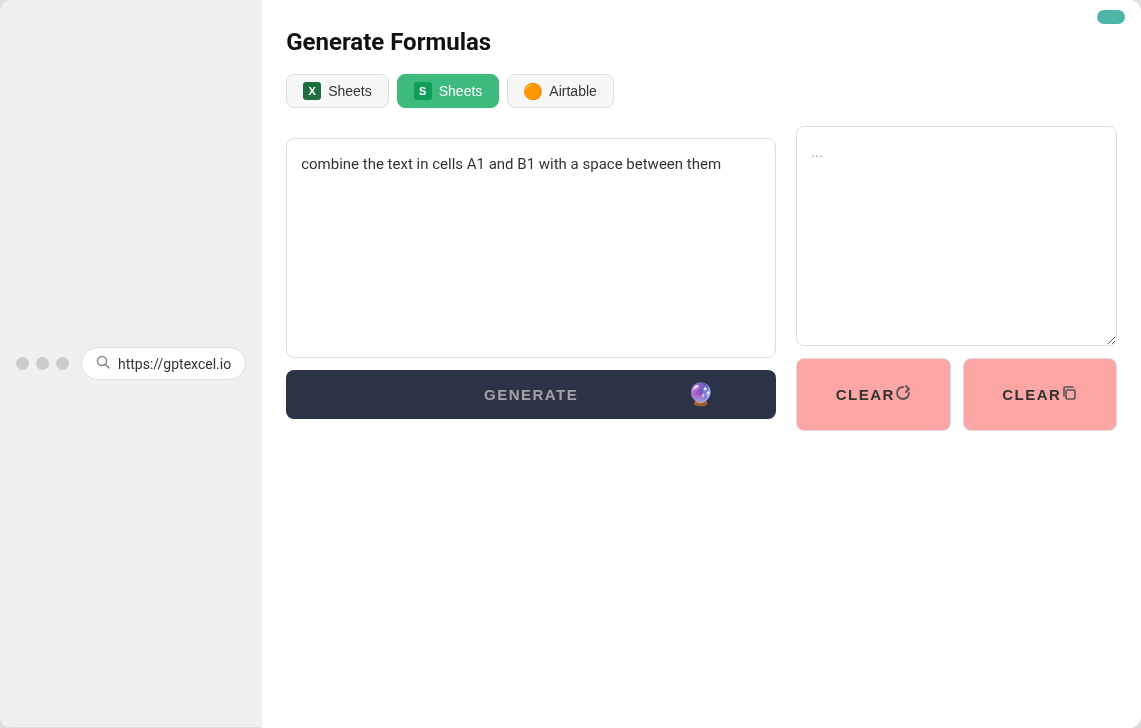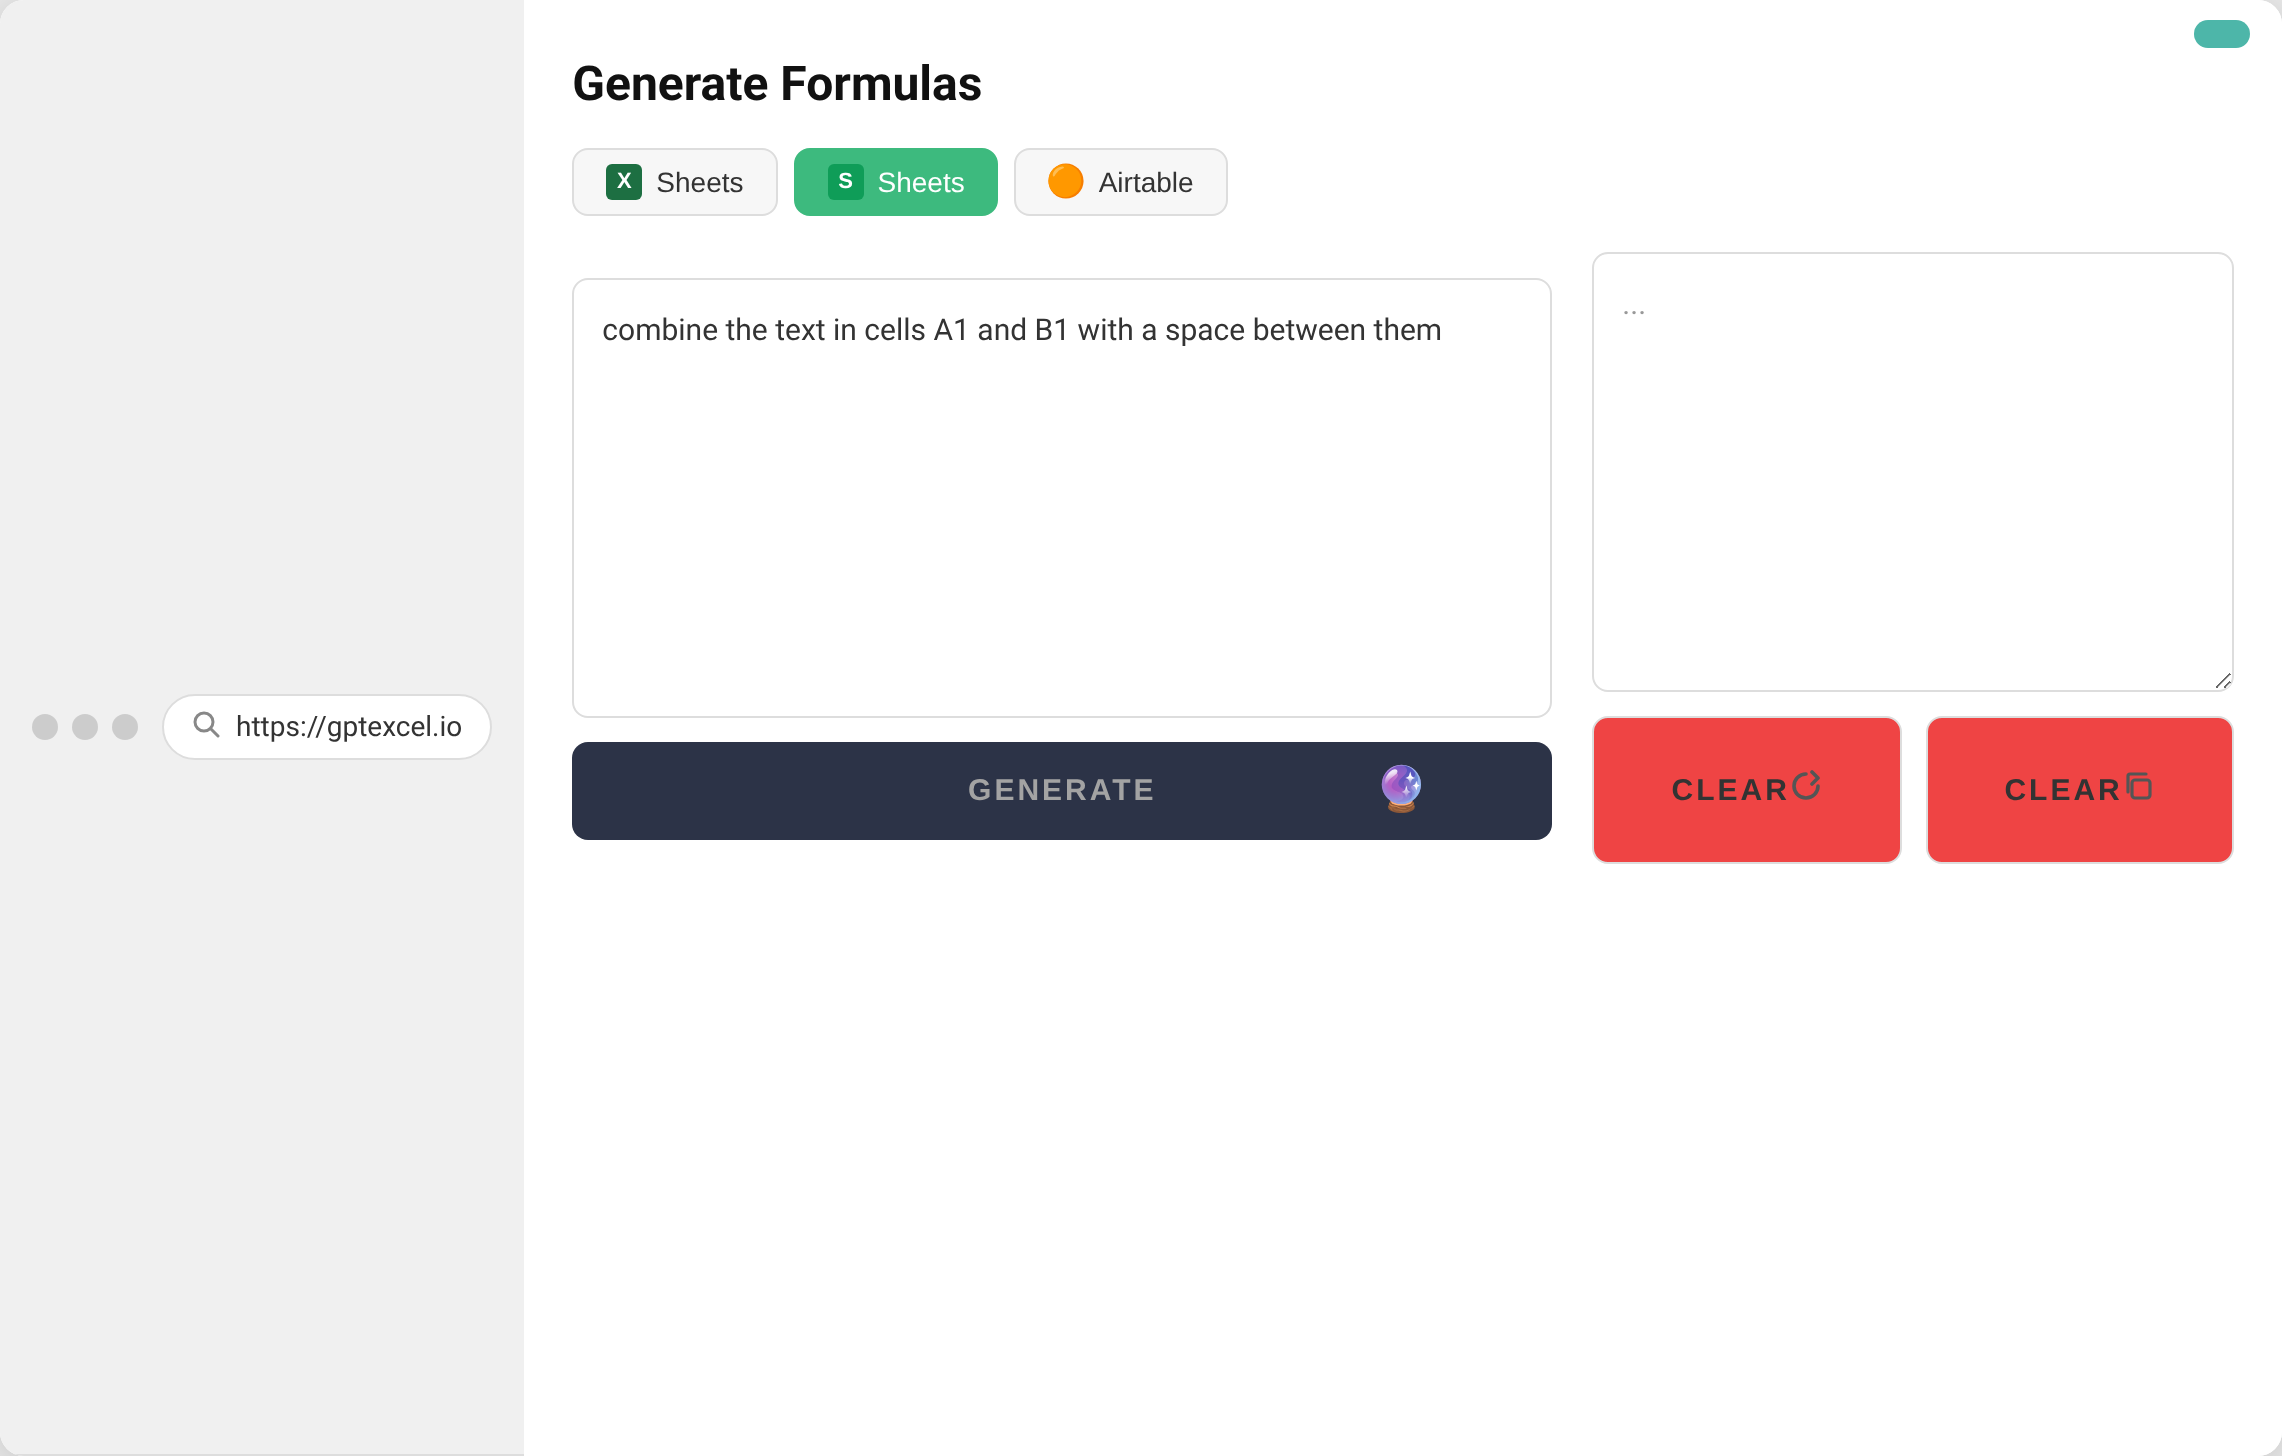--- a/index.html
+++ b/index.html
@@ -211,21 +211,21 @@
     }
 
     .action-buttons {
       display: flex;
       gap: 12px;
     }
 
     .action-btn {
       flex: 1;
       padding: 26px;
-      background: #ef4444;
+      background: #fca5a5;
       border: 1px solid #ddd;
       border-radius: 8px;
       font-size: 15px;
       font-weight: 600;
       letter-spacing: 1.5px;
       cursor: pointer;
       display: flex;
       align-items: center;
       justify-content: center;
       gap: 0;

